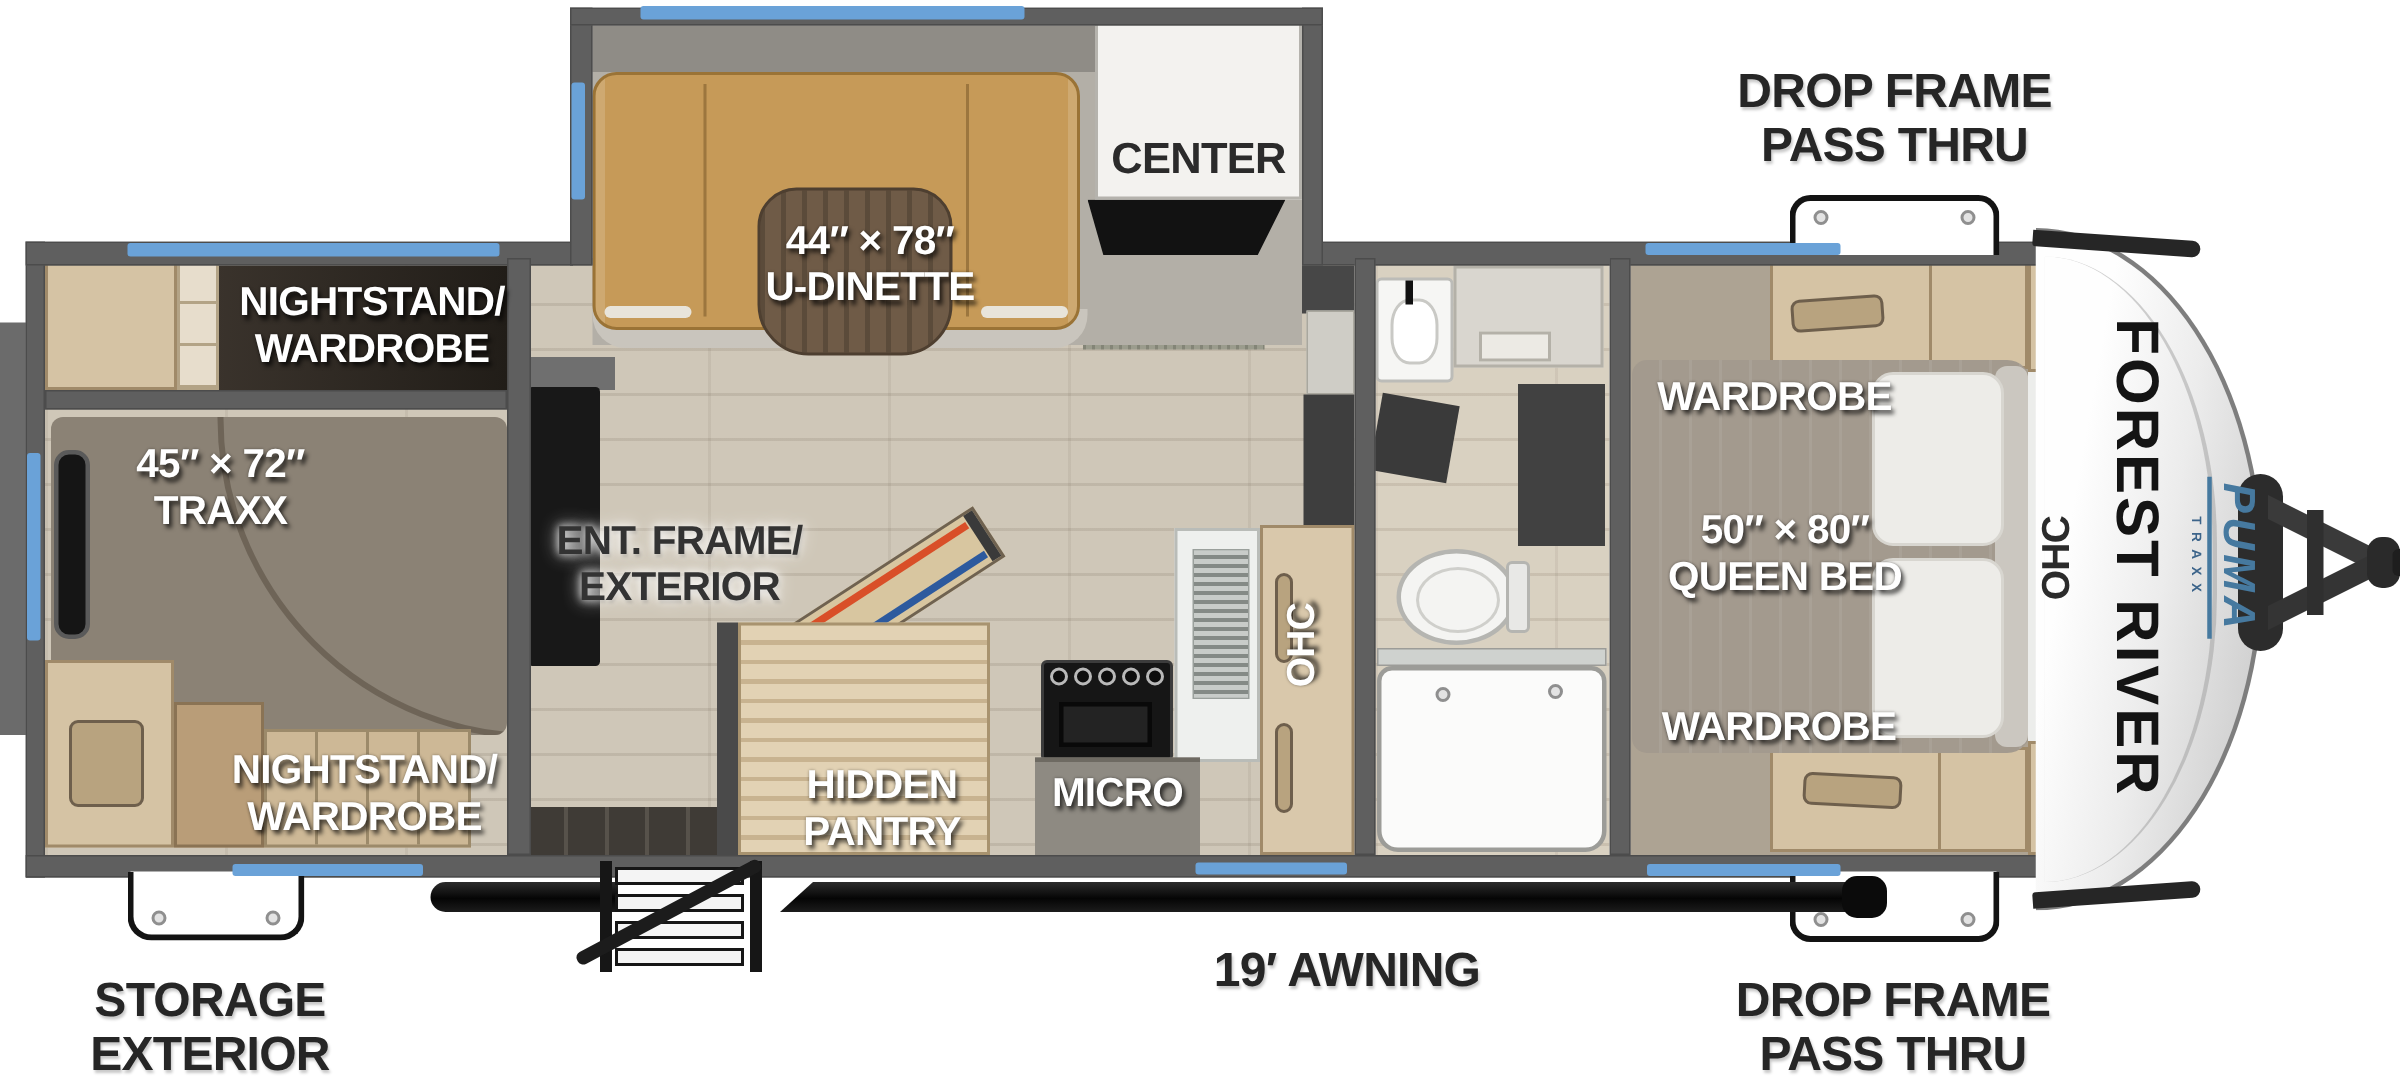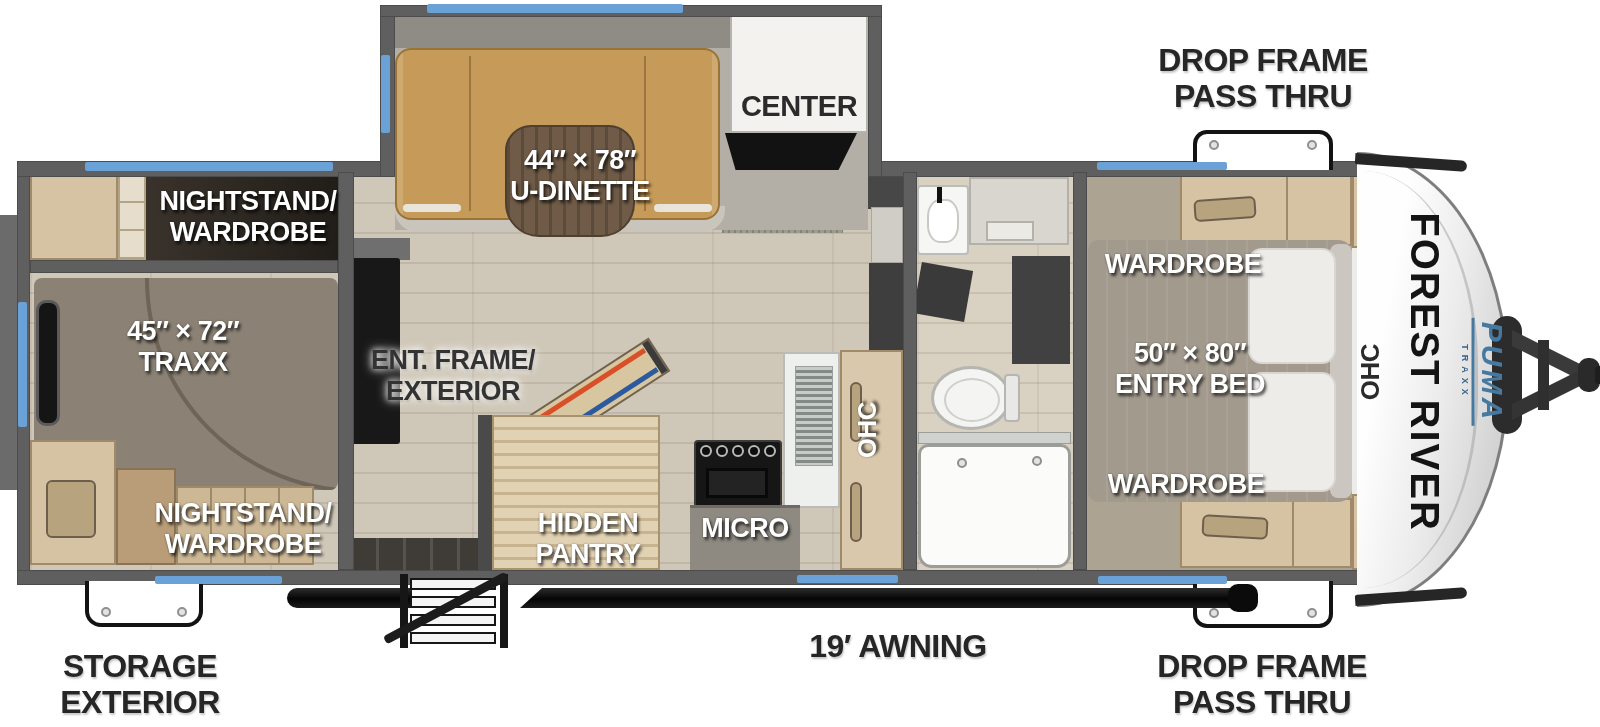--- a/index.html
+++ b/index.html
@@ -225,21 +225,21 @@
   <div class="win" style="left:18px;top:302px;width:9px;height:125px;"></div>
   <div class="win" style="left:1097px;top:162px;width:130px;height:8px;"></div>
   <div class="win" style="left:155px;top:576px;width:127px;height:8px;"></div>
   <div class="win" style="left:797px;top:575px;width:101px;height:8px;"></div>
   <div class="win" style="left:1098px;top:576px;width:129px;height:8px;"></div>
 
   <div class="lbl lw" style="left:248px;top:186px;">
     <div>NIGHTSTAND/</div>
     <div>WARDROBE</div>
   </div>
-  <div class="lbl lw" style="left:147px;top:316px;margin-left:36px;">
+  <div class="lbl lw" style="left:147px;top:294px;">
     <div>45″ × 72″</div>
     <div>TRAXX</div>
   </div>
   <div class="lbl lw" style="left:243px;top:498px;">
     <div>NIGHTSTAND/</div>
     <div>WARDROBE</div>
   </div>
   <div class="lbl lw" style="left:580px;top:145px;">
     <div>44″ × 78″</div>
     <div>U-DINETTE</div>
@@ -251,21 +251,21 @@
   </div>
   <div class="lbl lw" style="left:588px;top:508px;">
     <div>HIDDEN</div>
     <div>PANTRY</div>
   </div>
   <div class="lbl lw" style="left:745px;top:513px;"><span>MICRO</span></div>
   <div class="lbl lw" style="left:868px;top:430px;font-size:26px;transform:translate(-50%,-50%) rotate(-90deg);"><span>OHC</span></div>
   <div class="lbl lw" style="left:1183px;top:249px;"><span>WARDROBE</span></div>
   <div class="lbl lw" style="left:1190px;top:338px;">
     <div>50″ × 80″</div>
-    <div>ENTRY BED</div>
+    <div>QUEEN BED</div>
   </div>
   <div class="lbl lw" style="left:1186px;top:469px;"><span>WARDROBE</span></div>
   <div class="lbl ld" style="left:1371px;top:372px;font-size:26px;z-index:31;transform:translate(-50%,-50%) rotate(-90deg);"><span>OHC</span></div>
 
   <div class="lbl ext" style="left:1263px;top:42px;font-size:32px;">
     <div>DROP FRAME</div>
     <div>PASS THRU</div>
   </div>
   <div class="lbl ext" style="left:1262px;top:648px;font-size:32px;">
     <div>DROP FRAME</div>

